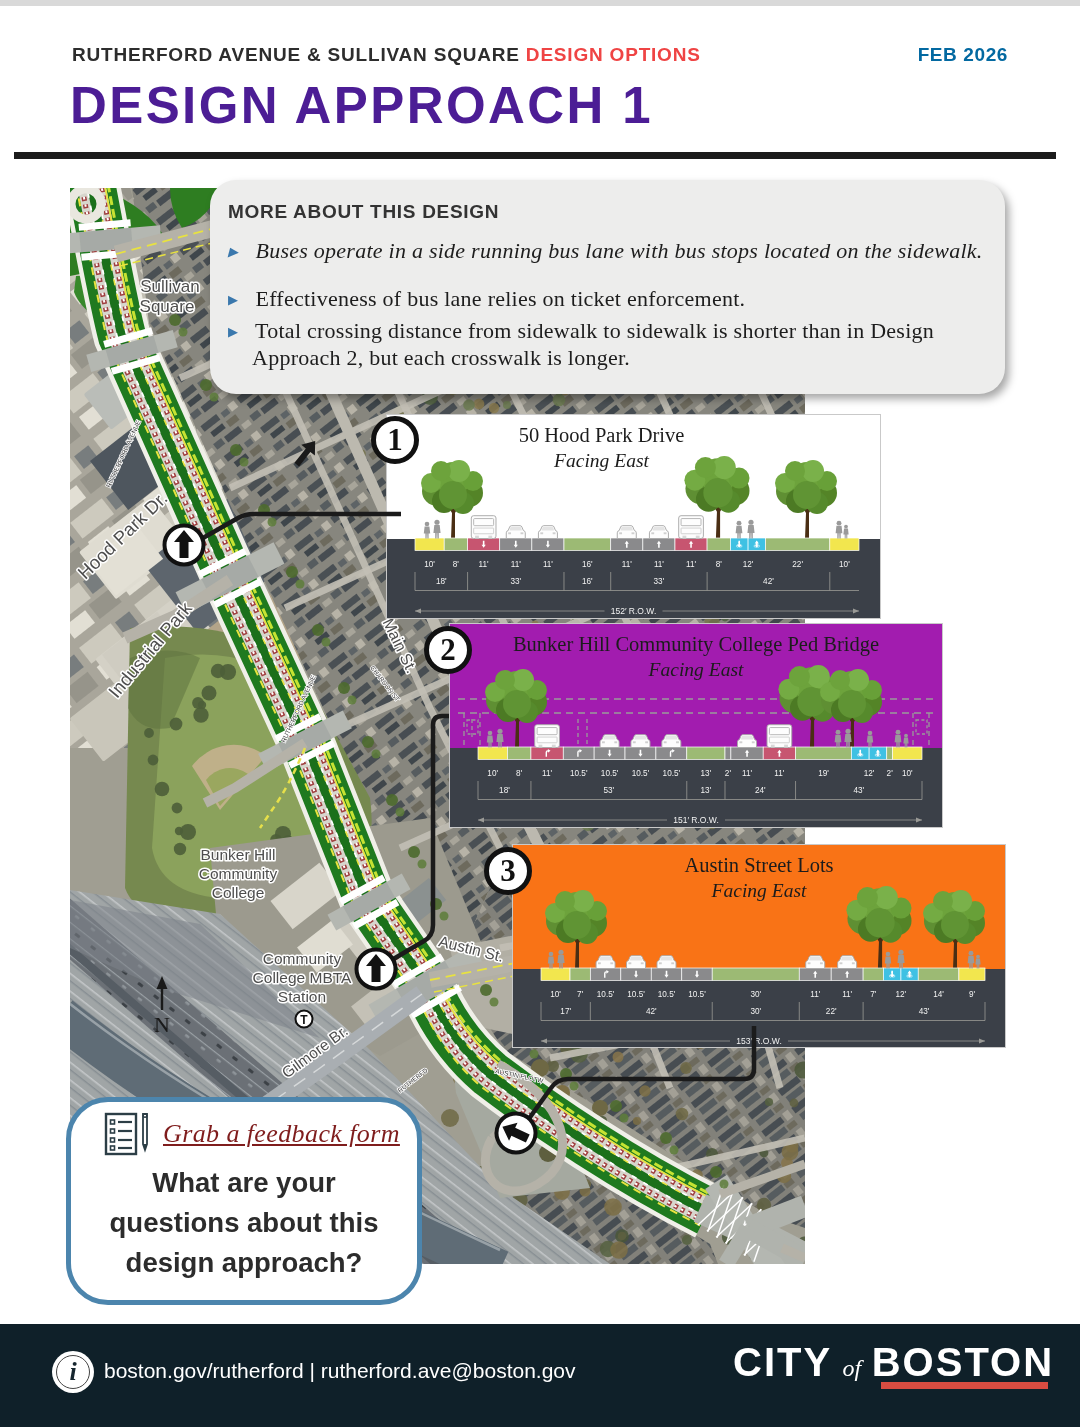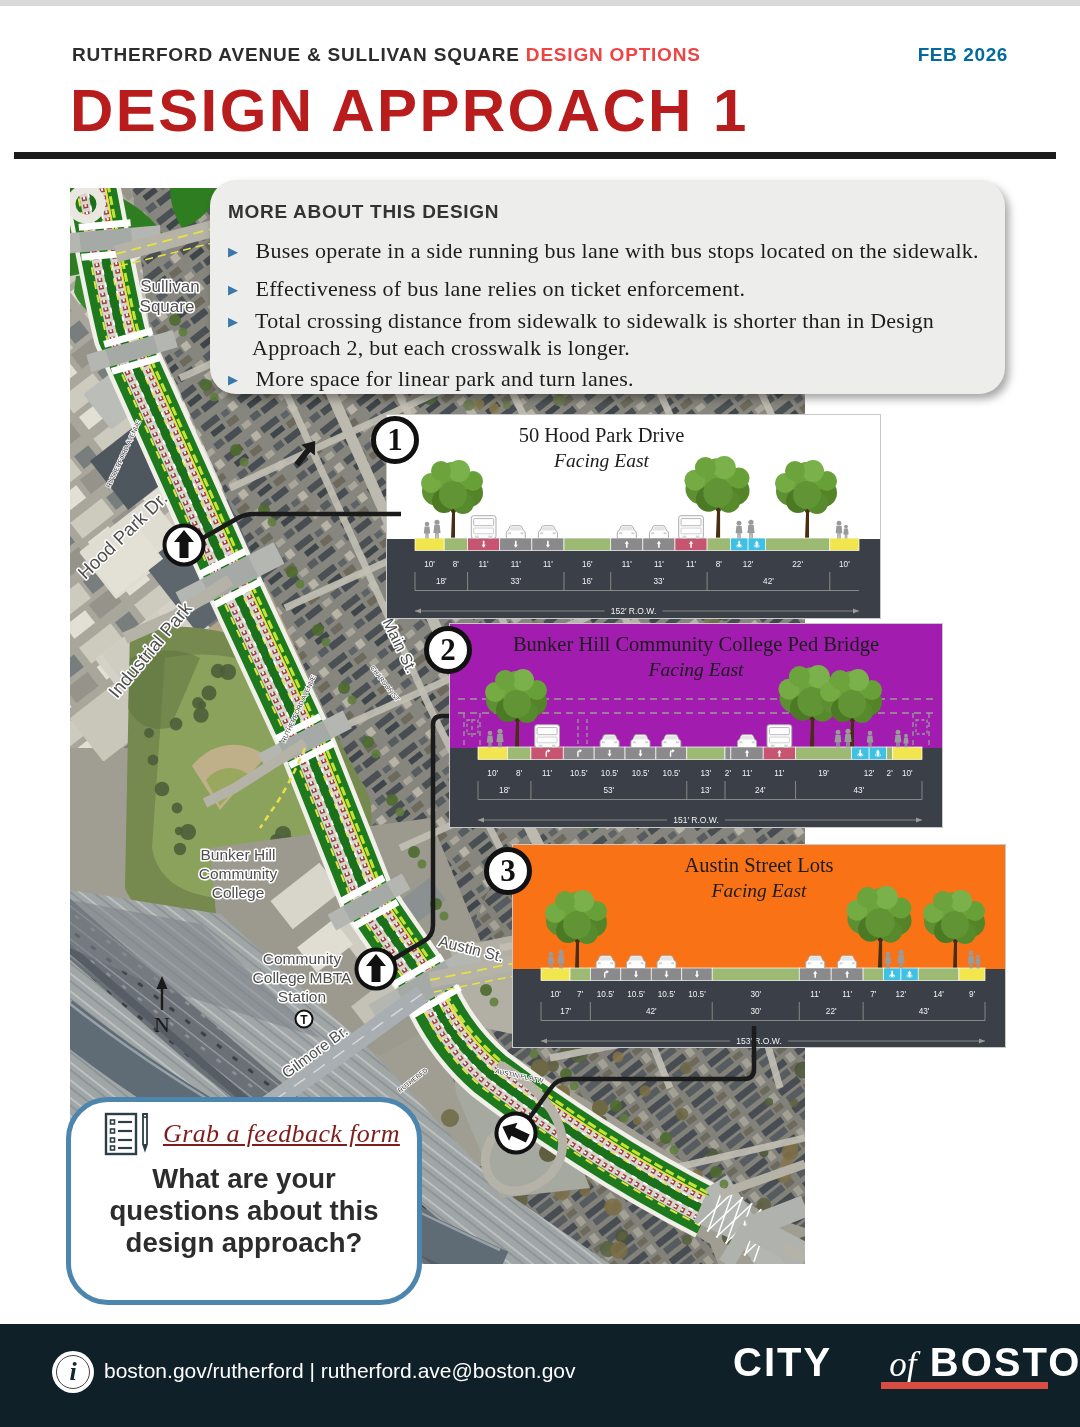--- a/index.html
+++ b/index.html
@@ -9,21 +9,21 @@
 </style>
 </head>
 <body>
 
 <div class="abs" style="left:0;top:0;width:1080px;height:6px;background:#d9d9d9;"></div>
 
 <div class="abs" style="left:72px;top:44px;font-size:19px;font-weight:bold;letter-spacing:0.8px;color:#2d2d2d;">RUTHERFORD AVENUE &amp; SULLIVAN SQUARE <span style="color:#ef4444;font-weight:bold;">DESIGN OPTIONS</span></div>
 
 <div class="abs" style="right:72px;top:44px;font-size:19px;font-weight:bold;letter-spacing:0.6px;color:#0369a1;">FEB 2026</div>
 
-<div class="abs" style="left:70px;top:76px;font-size:60px;font-weight:bold;letter-spacing:2.4px;color:#b91c1c;">DESIGN APPROACH 1</div>
+<div class="abs" style="left:70px;top:76px;font-size:51px;font-weight:bold;letter-spacing:2.4px;color:#4c1d95;">DESIGN APPROACH 1</div>
 
 <div class="abs" style="left:14px;top:152px;width:1042px;height:7px;background:#1b1b1b;"></div>
 
 <div id="mapbox" class="abs" style="left:70px;top:188px;width:735px;height:1076px;background:#a3a296;"><svg width="735" height="1076" viewBox="0 0 735 1076" xmlns="http://www.w3.org/2000/svg">
       <defs>
         <pattern id="rows" width="46" height="38" patternUnits="userSpaceOnUse" patternTransform="rotate(-38)">
 <rect width="46" height="38" fill="#87867e"></rect>
 <rect x="2" y="2" width="20" height="7" fill="#4a5054"></rect>
 <rect x="26" y="4" width="8" height="6" fill="#5d6366"></rect>
 <rect x="36" y="2" width="8" height="8" fill="#b7b3a7"></rect>
@@ -565,24 +565,23 @@
       <path d="M92,788 L86.5,801 L97.5,801 Z" fill="#1a1a1a"></path>
       <text x="92" y="844" text-anchor="middle" font-family="Liberation Serif,serif" font-size="22" fill="#1a1a1a">N</text>
       <circle cx="234" cy="831" r="8.5" fill="#ffffff" stroke="#111" stroke-width="2"></circle>
       <text x="234" y="836" text-anchor="middle" font-family="Liberation Sans,sans-serif" font-weight="bold" font-size="12" fill="#111">T</text>
     </svg></div>
 
 <div class="abs" style="left:210px;top:180px;width:795px;height:214px;background:#ededec;border-radius:26px;box-shadow:4px 5px 8px rgba(0,0,0,0.35);"></div>
 <div class="abs" style="left:228px;top:201px;font-size:19px;font-weight:bold;letter-spacing:0.7px;color:#333;text-align:center;">MORE ABOUT THIS DESIGN</div>
 
 <div class="abs" style="left:228px;top:238px;width:775px;font-family:'Liberation Serif',serif;font-size:22px;letter-spacing:0.25px;line-height:26px;color:#1d1d1d;">
-  <div style="padding-left:24px;text-indent:-24px;margin-bottom:11px;"><span style="color:#3a78ad;font-size:13px;vertical-align:2px;">▶</span>&nbsp;&nbsp; Buses operate in a side running bus lane with bus stops located on the sidewalk.</div>
+  <div style="padding-left:24px;text-indent:-24px;margin-bottom:21px;font-style:italic;"><span style="color:#3a78ad;font-size:13px;vertical-align:2px;">▶</span>&nbsp;&nbsp; Buses operate in a side running bus lane with bus stops located on the sidewalk.</div>
   <div style="padding-left:24px;text-indent:-24px;margin-bottom:5px;"><span style="color:#3a78ad;font-size:13px;vertical-align:2px;">▶</span>&nbsp;&nbsp; Effectiveness of bus lane relies on ticket enforcement.</div>
   <div style="padding-left:24px;text-indent:-24px;margin-bottom:5px;"><span style="color:#3a78ad;font-size:13px;vertical-align:2px;">▶</span>&nbsp;&nbsp; Total crossing distance from sidewalk to sidewalk is shorter than in Design<br>Approach 2, but each crosswalk is longer.</div>
-  <div style="padding-left:24px;text-indent:-24px;"><span style="color:#3a78ad;font-size:13px;vertical-align:2px;">▶</span>&nbsp;&nbsp; More space for linear park and turn lanes.</div>
 </div>
 
 <div id="panel1" class="abs" style="left:386px;top:414px;width:493px;height:203px;background:#ffffff;border:1px solid #c9c9c9;"><svg width="493" height="203" viewBox="0 0 493 203" xmlns="http://www.w3.org/2000/svg">
       <text x="214.5" y="27" text-anchor="middle" font-family="Liberation Serif,serif" font-size="20.5" fill="#1c1c1c">50 Hood Park Drive</text>
       <text x="214.5" y="52" text-anchor="middle" font-family="Liberation Serif,serif" font-style="italic" font-size="19.5" fill="#1c1c1c">Facing East</text>
       <rect x="0" y="124.0" width="493" height="79.0" fill="#3b4048"></rect>
       <g transform="translate(66,124.0) scale(1.0)">
         <path d="M-2,0 L-1,-26 L-8,-38 L-6,-39 L-1,-30 L0,-42 L2,-30 L7,-40 L9,-39 L2,-26 L2,0 Z" fill="#4a2e14"></path>
         <circle cx="-16" cy="-48" r="15" fill="#5f8f33"></circle>
         <circle cx="16" cy="-46" r="14" fill="#548427"></circle>
@@ -1149,27 +1148,27 @@
   <rect x="6.5" y="34" width="4" height="4" fill="none" stroke="#2c3e46" stroke-width="1.6"></rect>
   <line x1="14" y1="10" x2="28" y2="10" stroke="#2c3e46" stroke-width="2.2"></line>
   <line x1="14" y1="19" x2="28" y2="19" stroke="#2c3e46" stroke-width="2.2"></line>
   <line x1="14" y1="28" x2="28" y2="28" stroke="#2c3e46" stroke-width="2.2"></line>
   <line x1="14" y1="36" x2="28" y2="36" stroke="#2c3e46" stroke-width="2.2"></line>
   <path d="M39,2 L43,2 L43,32 L41,38 L39,32 Z" fill="none" stroke="#2c3e46" stroke-width="1.8"></path>
   <path d="M39,32 L43,32 L41,38 Z" fill="#2c3e46"></path>
   <circle cx="41" cy="3.5" r="1.8" fill="none" stroke="#2c3e46" stroke-width="1.4"></circle>
 </svg>
 <div class="abs" style="left:163px;top:1119px;font-family:'Liberation Serif',serif;font-style:italic;font-size:26px;letter-spacing:0.4px;color:#7f1d1d;white-space:nowrap;text-decoration:underline;">Grab a feedback form</div>
-<div class="abs" style="left:66px;top:1163px;width:356px;text-align:center;font-size:27.5px;font-weight:bold;color:#2c2c2c;line-height:32px;">What are your<br>questions about this<br>design approach?</div>
+<div class="abs" style="left:66px;top:1163px;width:356px;text-align:center;font-size:27.5px;font-weight:bold;color:#2c2c2c;line-height:40px;">What are your<br>questions about this<br>design approach?</div>
 
 <div class="abs" style="left:0;top:1324px;width:1080px;height:103px;background:#0f2029;"></div>
 
 <div class="abs" style="left:52px;top:1351px;width:42px;height:42px;background:#fff;border-radius:50%;"></div>
 <div class="abs" style="left:56px;top:1355px;width:32px;height:32px;border:1.5px solid #444;border-radius:50%;text-align:center;font-family:'Liberation Serif',serif;font-style:italic;font-weight:bold;font-size:26px;line-height:32px;color:#16262f;">i</div>
 
 <div class="abs" style="left:104px;top:1359px;font-size:21px;color:#fff;white-space:nowrap;">boston.gov/rutherford | rutherford.ave@boston.gov</div>
 
 <div class="abs" style="left:733px;top:1340px;color:#fff;white-space:nowrap;">
   <span style="font-size:40px;font-weight:bold;letter-spacing:2px;">CITY</span>
-  <span style="font-family:'Liberation Serif',serif;font-style:italic;font-size:35px;letter-spacing:0px;margin-left:44px;">&nbsp;of&nbsp;</span>
+  <span style="font-family:'Liberation Serif',serif;font-style:italic;font-size:24px;letter-spacing:0px;">&nbsp;of&nbsp;</span>
   <span style="font-size:40px;font-weight:bold;letter-spacing:2px;">BOSTON</span>
 </div>
 <div class="abs" style="left:881px;top:1382px;width:167px;height:7px;background:#d84c41;"></div>
 
 </body></html>

